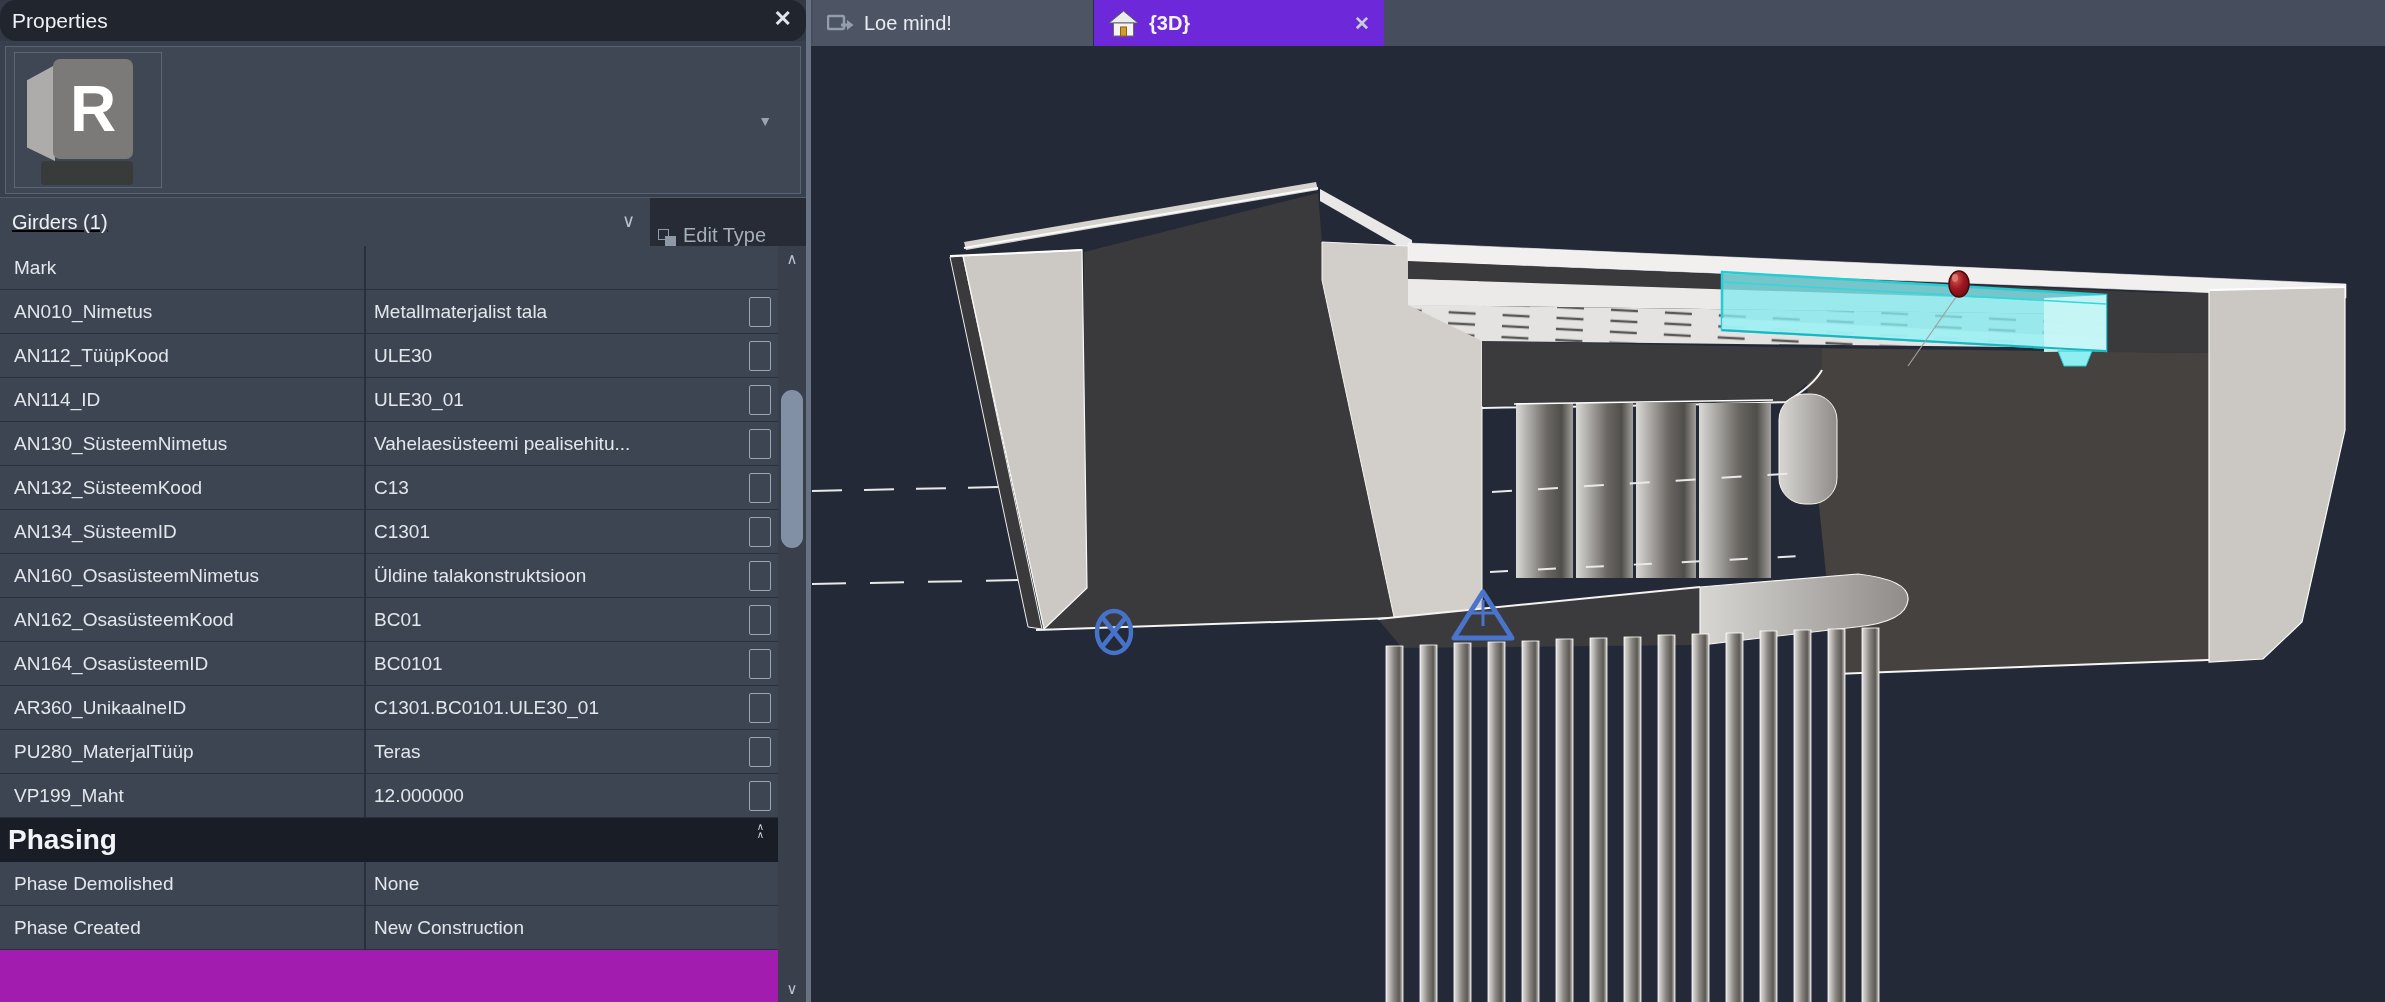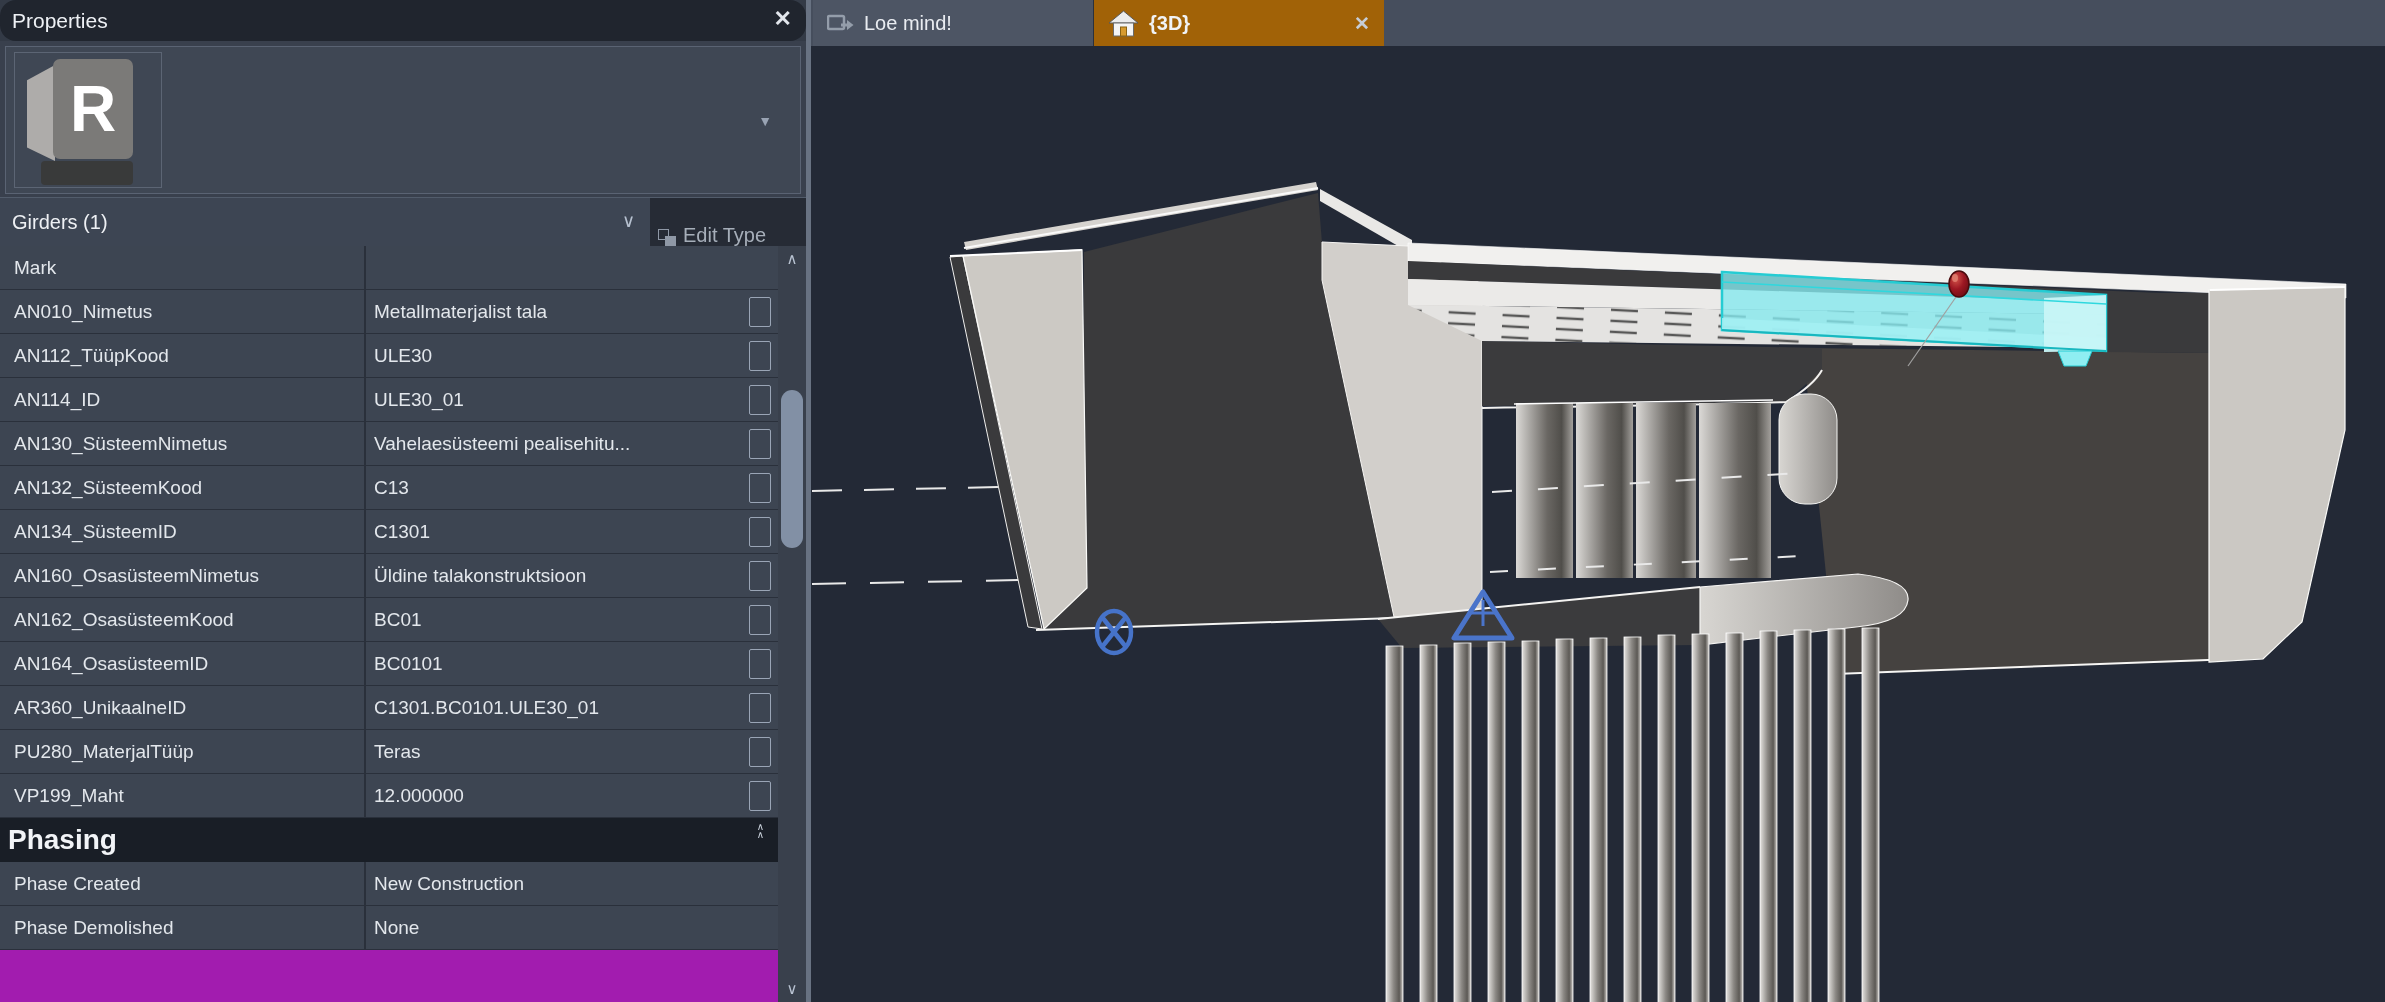--- a/index.html
+++ b/index.html
@@ -19,21 +19,21 @@
   .thumb{position:absolute;left:8px;top:5px;width:146px;height:134px;border:1px solid #5c6574;background:#3f4754;}
   .keycap-bevel{position:absolute;left:12px;top:12px;width:28px;height:96px;background:#aeacaa;
                 clip-path:polygon(100% 0,100% 100%,0 86%,0 16%);}
   .keycap-face{position:absolute;left:38px;top:6px;width:80px;height:100px;background:#7b7a78;
                border-radius:7px;display:flex;align-items:center;justify-content:center;}
   .keycap-face span{color:#fff;font-size:64px;font-weight:bold;}
   .keycap-reflect{position:absolute;left:26px;top:108px;width:92px;height:24px;background:#383837;
                   border-radius:4px;opacity:.9;}
   .selector-arrow{position:absolute;right:28px;top:66px;color:#99a3b3;font-size:14px;}
   .type-bar{position:absolute;left:0;top:197px;width:806px;height:49px;background:#3d4553;
-            border-top:1px solid #525c6b;display:flex;align-items:center;}
+            border-top:1px solid #525c6b;display:flex;align-items:center;text-decoration:underline;}
   .type-bar .combo-label{color:#eef0f4;font-size:20px;padding-left:12px;flex:0 0 auto;}
   .combo-chevron{position:absolute;left:622px;top:12px;color:#b6c0cf;font-size:18px;}
   .edit-type-btn{position:absolute;left:650px;top:0;width:156px;height:49px;background:#262b35;
                  display:flex;align-items:flex-end;gap:7px;padding-left:8px;box-sizing:border-box;}
   .edit-type-btn .label{color:#a6aeb9;font-size:20px;}
   .et-icon{position:relative;width:18px;height:18px;flex:0 0 auto;}
   .et-icon i{position:absolute;border:1.5px solid #8f98a6;display:block;}
   .et-icon i:nth-child(1){left:0;top:0;width:9px;height:9px;}
   .et-icon i:nth-child(2){left:7px;top:7px;width:9px;height:9px;background:#8f98a6;}
   
@@ -54,21 +54,21 @@
   #vscroll{position:absolute;left:778px;top:246px;width:28px;height:756px;background:#39404c;}
   .sb-btn{position:absolute;left:0;width:28px;height:26px;color:#b9c3d2;font-size:15px;
           display:flex;align-items:center;justify-content:center;}
   .sb-thumb{position:absolute;left:3px;top:144px;width:22px;height:158px;background:#8290a5;border-radius:11px;}
   
   #right{position:absolute;left:811px;top:0;width:1574px;height:1002px;}
   #tabbar{position:absolute;left:0;top:0;width:1574px;height:46px;background:#464e5d;}
   .vtab{position:absolute;top:0;height:46px;display:flex;align-items:center;gap:10px;
         padding:0 14px;box-sizing:border-box;}
   #tab-loe{left:2px;width:281px;background:#4d5564;border-right:1px solid #2b313c;}
-  #tab-3d{left:283px;width:290px;background:#a16207;}
+  #tab-3d{left:283px;width:290px;background:#6d28d9;}
   .vtab .tlabel{color:#e9ecf1;font-size:20px;white-space:nowrap;}
   #tab-3d .tlabel{color:#f0f2f5;font-weight:bold;}
   .tab-close{margin-left:auto;color:#c6cdd6;font-size:19px;font-weight:bold;}
   #viewport{position:absolute;left:0;top:46px;width:1574px;height:956px;background:#232936;}
 </style>
 </head>
 <body>
 
 <div id="app">
 
@@ -199,29 +199,29 @@
   </div>
         </div>
 
       <div class="sect-header">
         <span class="sname">Phasing</span>
         <span class="collapse"><span>∧</span><br><span>∧</span></span>
       </div>
 
       <div>
           <div class="prow">
+    <div class="pname">Phase Demolished</div>
+    <div class="pval">None</div>
+    <div class="pbox" style="visibility:hidden">
+              <i></i>
+            </div>
+  </div>
+          <div class="prow">
     <div class="pname">Phase Created</div>
     <div class="pval">New Construction</div>
-    <div class="pbox" style="visibility:hidden">
-              <i></i>
-            </div>
-  </div>
-          <div class="prow">
-    <div class="pname">Phase Demolished</div>
-    <div class="pval">None</div>
     <div class="pbox" style="visibility:hidden">
               <i></i>
             </div>
   </div>
         </div>
     </div>
 
     <div id="vscroll">
       <div class="sb-btn" style="top:0">∧</div>
       <div class="sb-thumb"></div>

